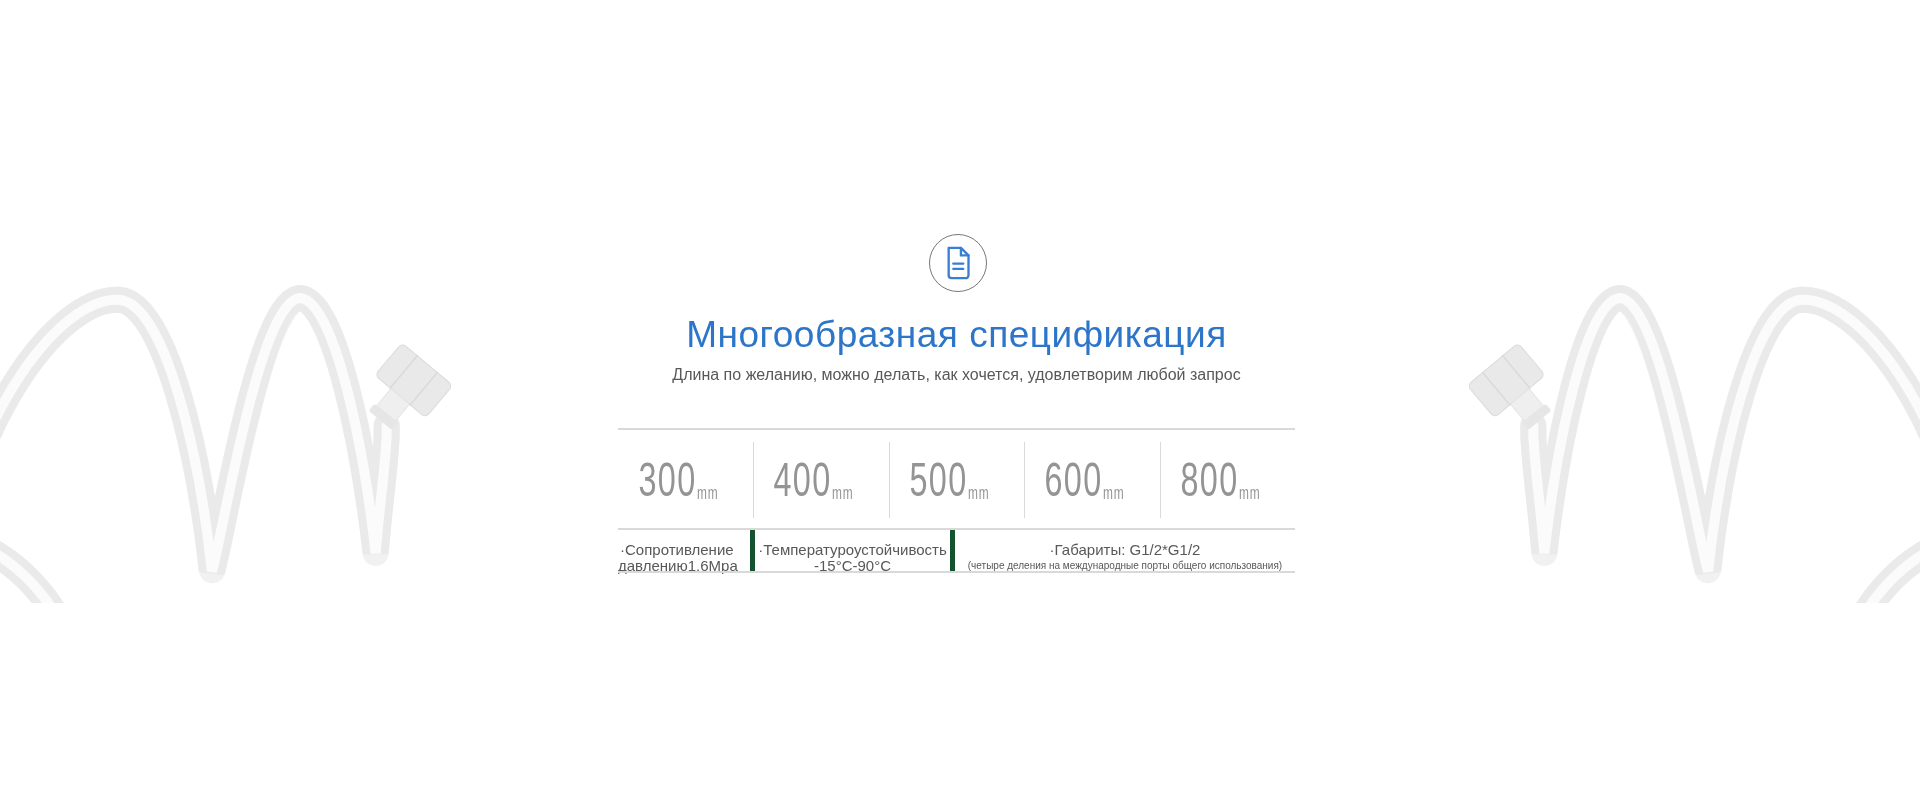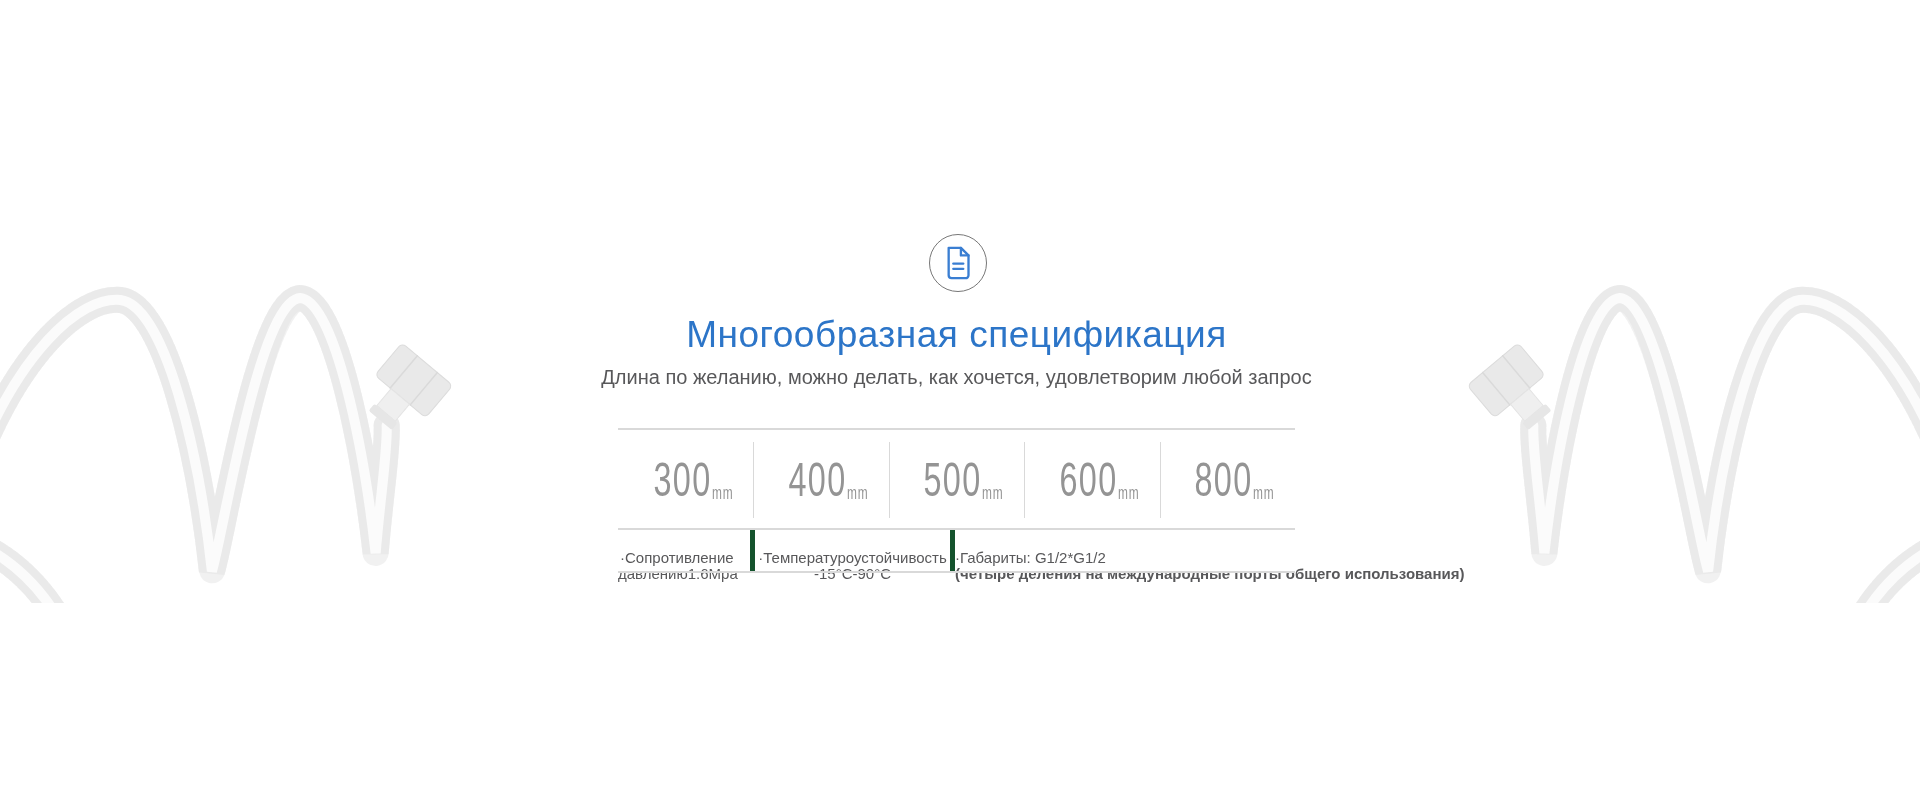--- a/index.html
+++ b/index.html
@@ -24,35 +24,35 @@
     display:flex; align-items:center; justify-content:center;
   }
 
   .title {
     position:absolute; left:-120px; top:314px; width:917px;
     text-align:center; font-size:37px; font-weight:500;
     color:#2c75c8; letter-spacing:0.5px; white-space:nowrap;
   }
   .subtitle {
     position:absolute; left:-120px; top:366px; width:917px;
-    text-align:center; font-size:20px; color:#58585a; white-space:nowrap;
+    text-align:center; font-size:16px; color:#58585a; white-space:nowrap;
   }
 
   .hline { position:absolute; left:0; width:677px; height:2px; background:#d9d9d9; }
   .hline-1 { top:428px; }
   .hline-2 { top:528px; }
   .hline-3 { top:571px; }
 
   .sizes-row {
     position:absolute; left:0; top:430px; width:677px; height:98px;
     display:flex;
   }
   .size-cell {
     position:relative; flex:1 1 0; display:flex;
-    align-items:center; justify-content:flex-end;
+    align-items:center; justify-content:flex-start;
   }
   .size-cell + .size-cell::before {
     content:""; position:absolute; left:0; top:12px; width:1px; height:76px;
     background:#d9d9d9;
   }
   .size-inner {
     display:flex; align-items:flex-end;
     transform:scaleX(0.66); transform-origin:center bottom;
   }
   .size-num {
@@ -61,28 +61,28 @@
   }
   .size-unit {
     font-size:18px; line-height:1; color:#949494; margin-left:1px;
     padding-bottom:2px; letter-spacing:1px;
   }
 
   .specs-row {
     position:absolute; left:0; top:530px; width:677px; height:41px;
     display:flex; color:#58585a;
   }
-  .spec-col { height:41px; padding-top:20px; }
+  .spec-col { height:41px; padding-top:12px; }
   .spec-col + .spec-col { border-left:5px solid #14532d; }
   .spec-col .l1, .spec-col .l2 { font-size:15px; line-height:16px; white-space:nowrap; }
   .col-pressure { width:132px; text-align:left; }
   .col-pressure .l1 { padding-left:2px; }
   .col-temp { width:200px; text-align:center; }
-  .col-dims { width:345px; text-align:left; }
-  .col-dims .l2 { font-size:15px; line-height:15px;font-weight:bold; }
+  .col-dims { width:345px; text-align:center; }
+  .col-dims .l2 { font-size:10px; line-height:15px; }
 </style>
 </head>
 <body>
 
 <div class="page">
 
   <div class="hose hose-left">
     <svg viewBox="0 0 460 360" width="462" height="365">
       <g fill="none" stroke-linecap="round">
         <path d="M-45 295 C 5 308, 52 350, 76 415" stroke="#f0f0f0" stroke-width="26"></path>

